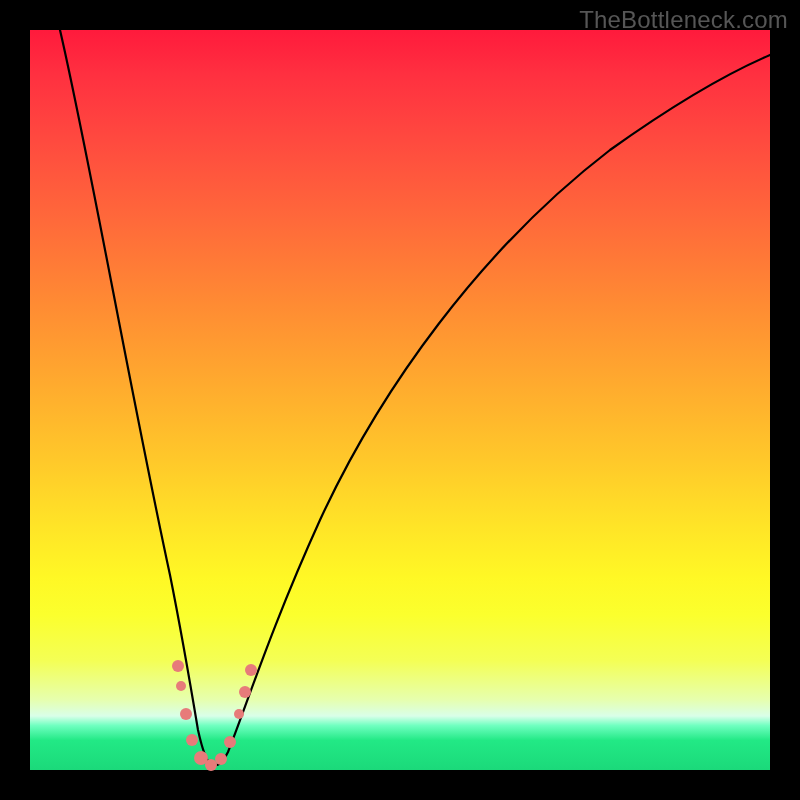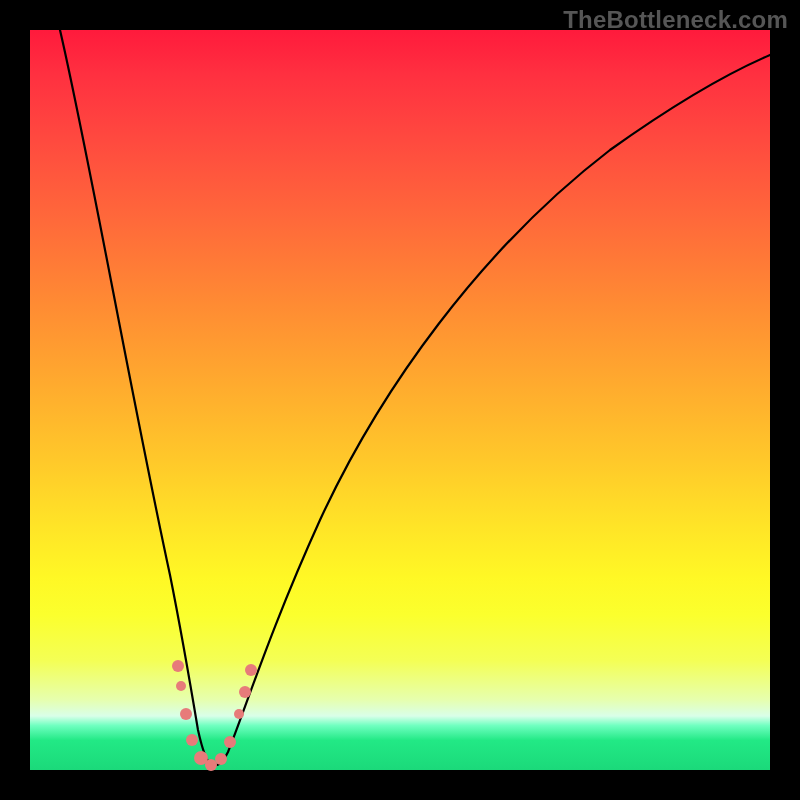--- a/index.html
+++ b/index.html
@@ -43,21 +43,21 @@
       #6fffc0 94%,
       #22e985 96%,
       #1bd97a 100%
     );
   }
   .watermark {
     position: absolute;
     top: 6px;
     right: 12px;
     font-size: 24px;
-    font-weight: 700;
+    font-weight: 400;
     color: #565656;
     letter-spacing: 0.2px;
   }
   svg.curve {
     position: absolute;
     left: 30px;
     top: 30px;
     width: 740px;
     height: 740px;
     overflow: visible;

